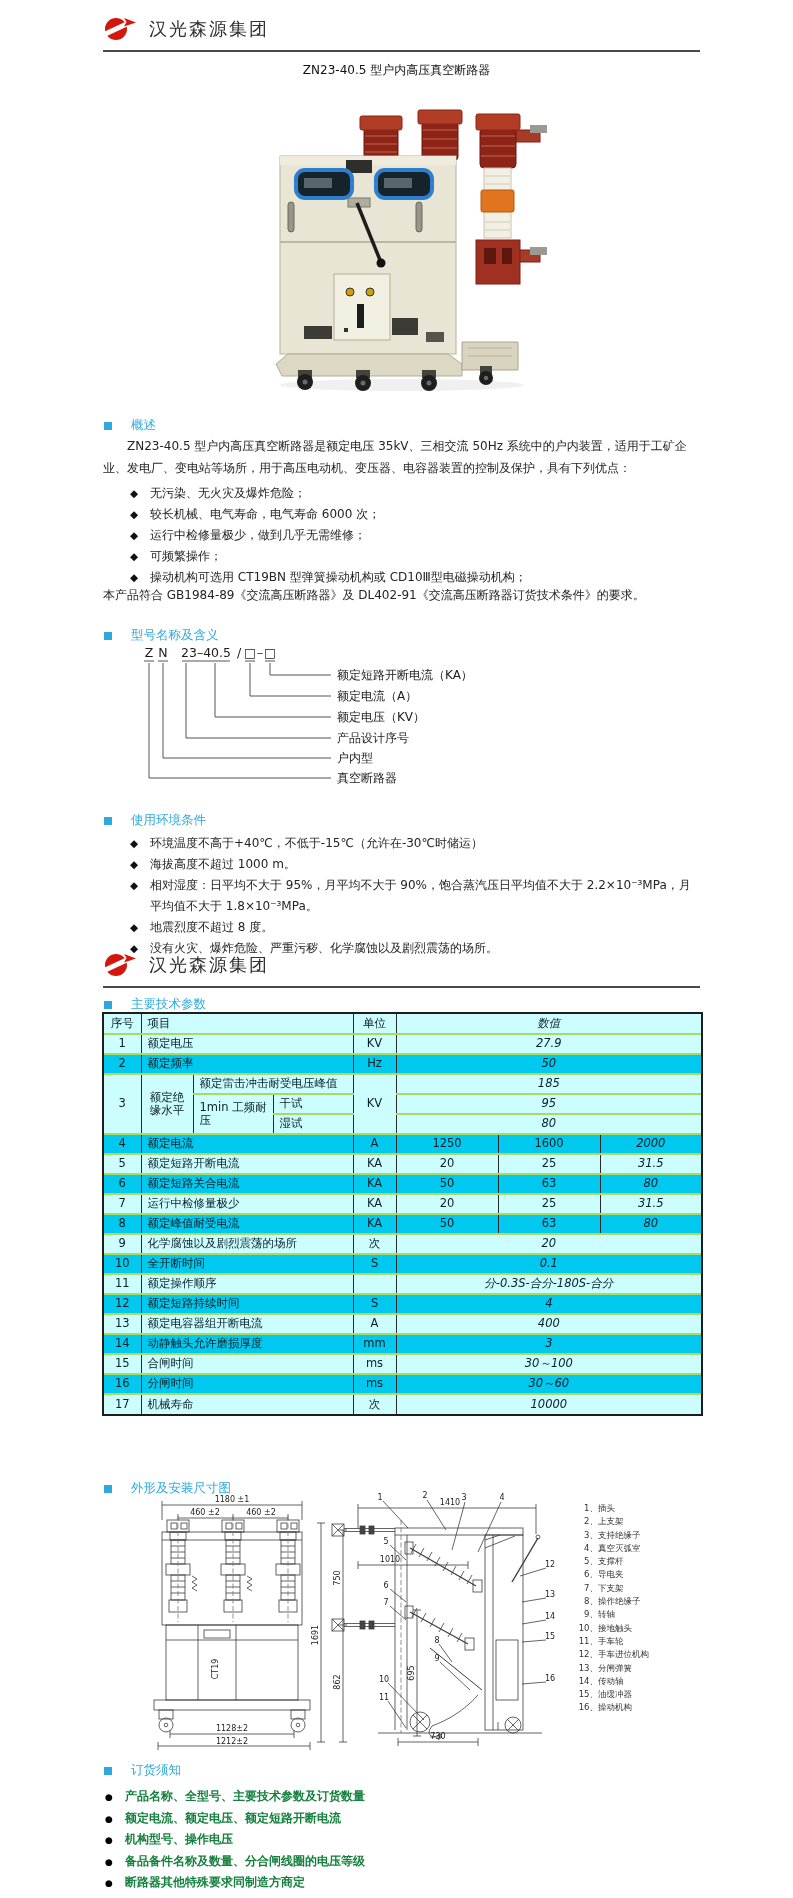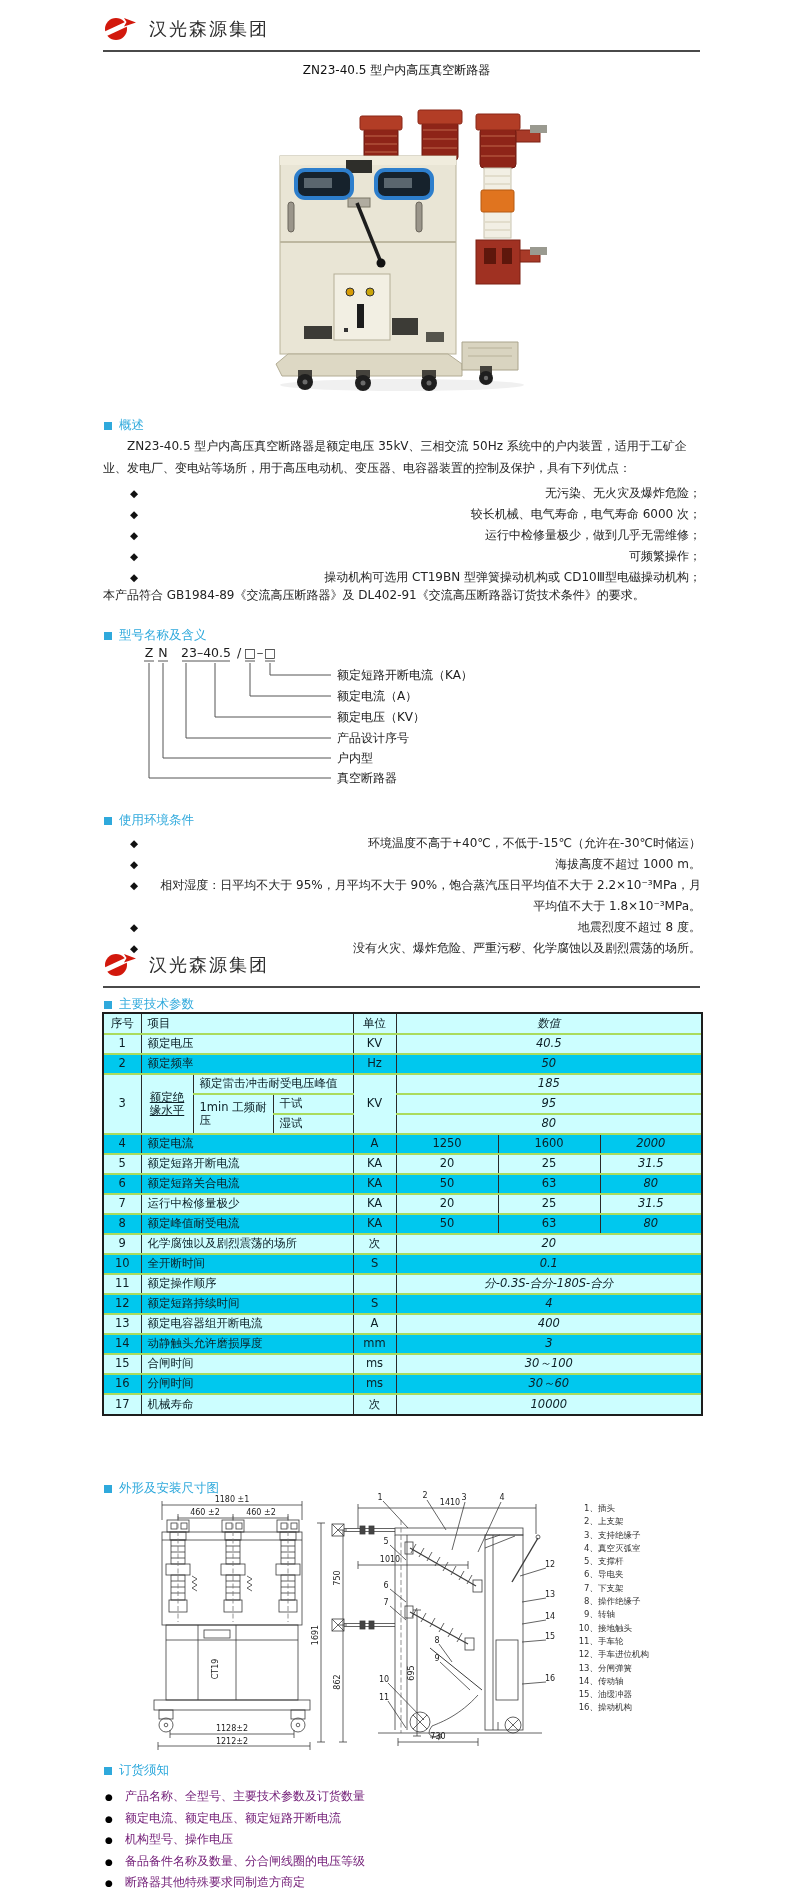--- a/index.html
+++ b/index.html
@@ -12,52 +12,52 @@
   .abs { position:absolute; }
 
   
   .brand-header { position:absolute; left:103px; width:597px; display:flex; align-items:center; gap:12px; }
   .brand-name { font-size:18px; font-weight:normal; color:#2e2e2e; letter-spacing:2px; }
   .brand-rule { position:absolute; left:103px; width:597px; border-top:2px solid #4a4a4a; }
 
   .doc-title { position:absolute; left:0; width:793px; text-align:center; font-size:12px; color:#111; }
 
   
-  .section-head { position:absolute; left:104px; display:flex; align-items:center; gap:7px;
+  .section-head { position:absolute; left:104px; display:flex; align-items:center; gap:19px;
                   color:#2fa9dc; font-size:12.5px; }
   .section-head .sq { width:8px; height:8px; background:#2fa9dc; flex:0 0 auto; }
 
   .para { position:absolute; left:103px; width:598px; line-height:21.5px; color:#242424; }
   .indent { text-indent:24px; }
 
   ul { list-style:none; }
   .dlist { position:absolute; left:103px; width:598px; }
   .dlist li { display:flex; line-height:20.9px; padding-left:27px; }
   .dlist li .mark { width:20px; flex:0 0 auto; font-size:10.5px; color:#111; }
-  .dlist li .txt { flex:1; color:#242424;text-align:right; }
+  .dlist li .txt { flex:1; color:#242424; }
 
   .olist { position:absolute; left:103px; width:598px; }
   .olist li { display:flex; line-height:20.6px; padding-left:2px; }
   .olist li .mark { width:20px; flex:0 0 auto; font-size:9px; color:#000; padding-top:1px; }
-  .olist li .txt { flex:1; color:#701a75; }
+  .olist li .txt { flex:1; color:#15803d;font-weight:bold; }
 
   
   .table-wrap { position:absolute; left:102px; top:1012px; border:2px solid #1d1d1d; background:#ccfeff; }
   table.params { border-collapse:collapse; table-layout:fixed; width:597px; font-size:11.5px; color:#0b1f26; }
   table.params th, table.params td {
     border-left:1px solid #2a2a2a; border-right:1px solid #2a2a2a;
     border-top:2px solid #aadb5e; border-bottom:2px solid #aadb5e;
     height:20px; text-align:center; font-weight:normal; padding:0 2px; line-height:1.15;
   }
   table.params tr:first-child th { border-top:none; }
   table.params tr:last-child td { border-bottom:none; }
   table.params th:first-child, table.params td:first-child { border-left:none; }
   table.params th:last-child, table.params td:last-child { border-right:none;font-style:italic; }
   table.params .item { text-align:left; padding-left:6px; }
-  table.params .ins { text-align:center; padding:0 3px;text-decoration:underline; }
+  table.params .ins { text-align:center; padding:0 3px; }
   tr.pale th, tr.pale td { background:#ccfeff; }
   tr.viv td { background:#00c8ee; }
 
   
   .drawing text { font-family:"DejaVu Sans","Liberation Sans",sans-serif; }
   .legend { position:absolute; left:576px; top:1502px; width:130px; }
   .legend li { display:flex; line-height:13.3px; font-size:8.5px; color:#333; }
   .legend .lnum { width:22px; text-align:right; flex:0 0 auto; }
   .legend .lnum::after { content:"、"; }
 
@@ -295,21 +295,21 @@
         <tr class="pale">
     <th>序号</th>
     <th colspan="3" class="item">项目</th>
     <th>单位</th>
     <th colspan="3">数值</th>
   </tr>
   <tr class="pale">
     <td>1</td>
     <td colspan="3" class="item">额定电压</td>
     <td>KV</td>
-    <td colspan="3">40.5</td>
+    <td colspan="3">27.9</td>
   </tr>
   <tr class="viv">
     <td>2</td>
     <td colspan="3" class="item">额定频率</td>
     <td>Hz</td>
     <td colspan="3">50</td>
   </tr>
   <tr class="pale">
     <td rowspan="3">3</td>
     <td rowspan="3" class="ins">额定绝缘水平</td>

